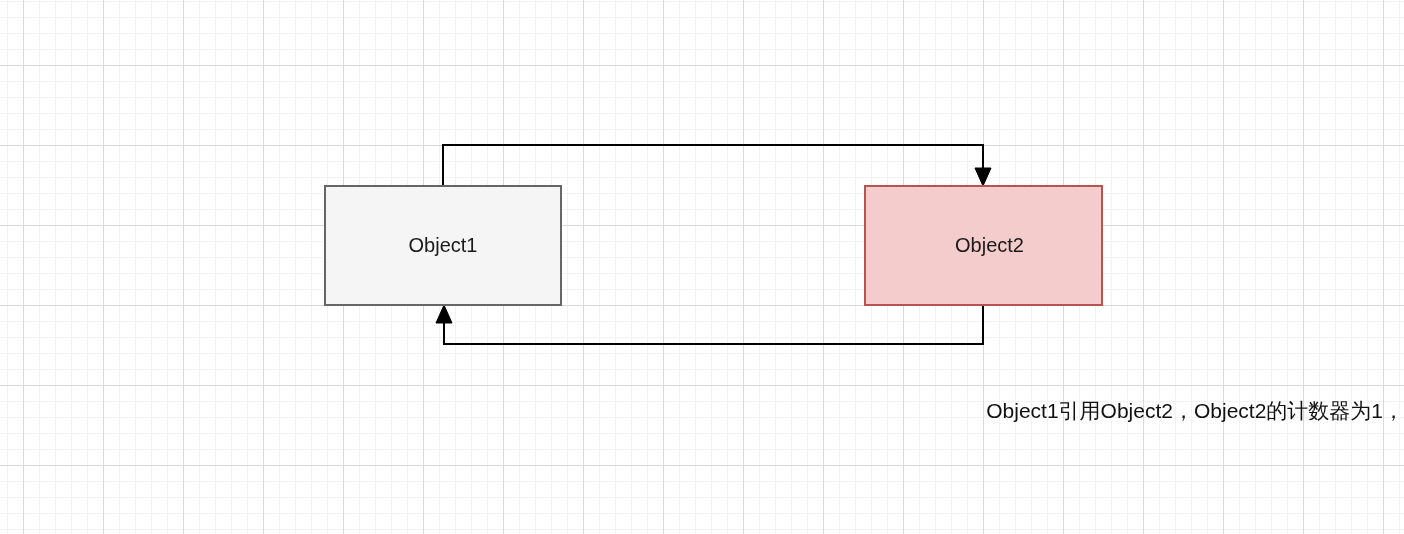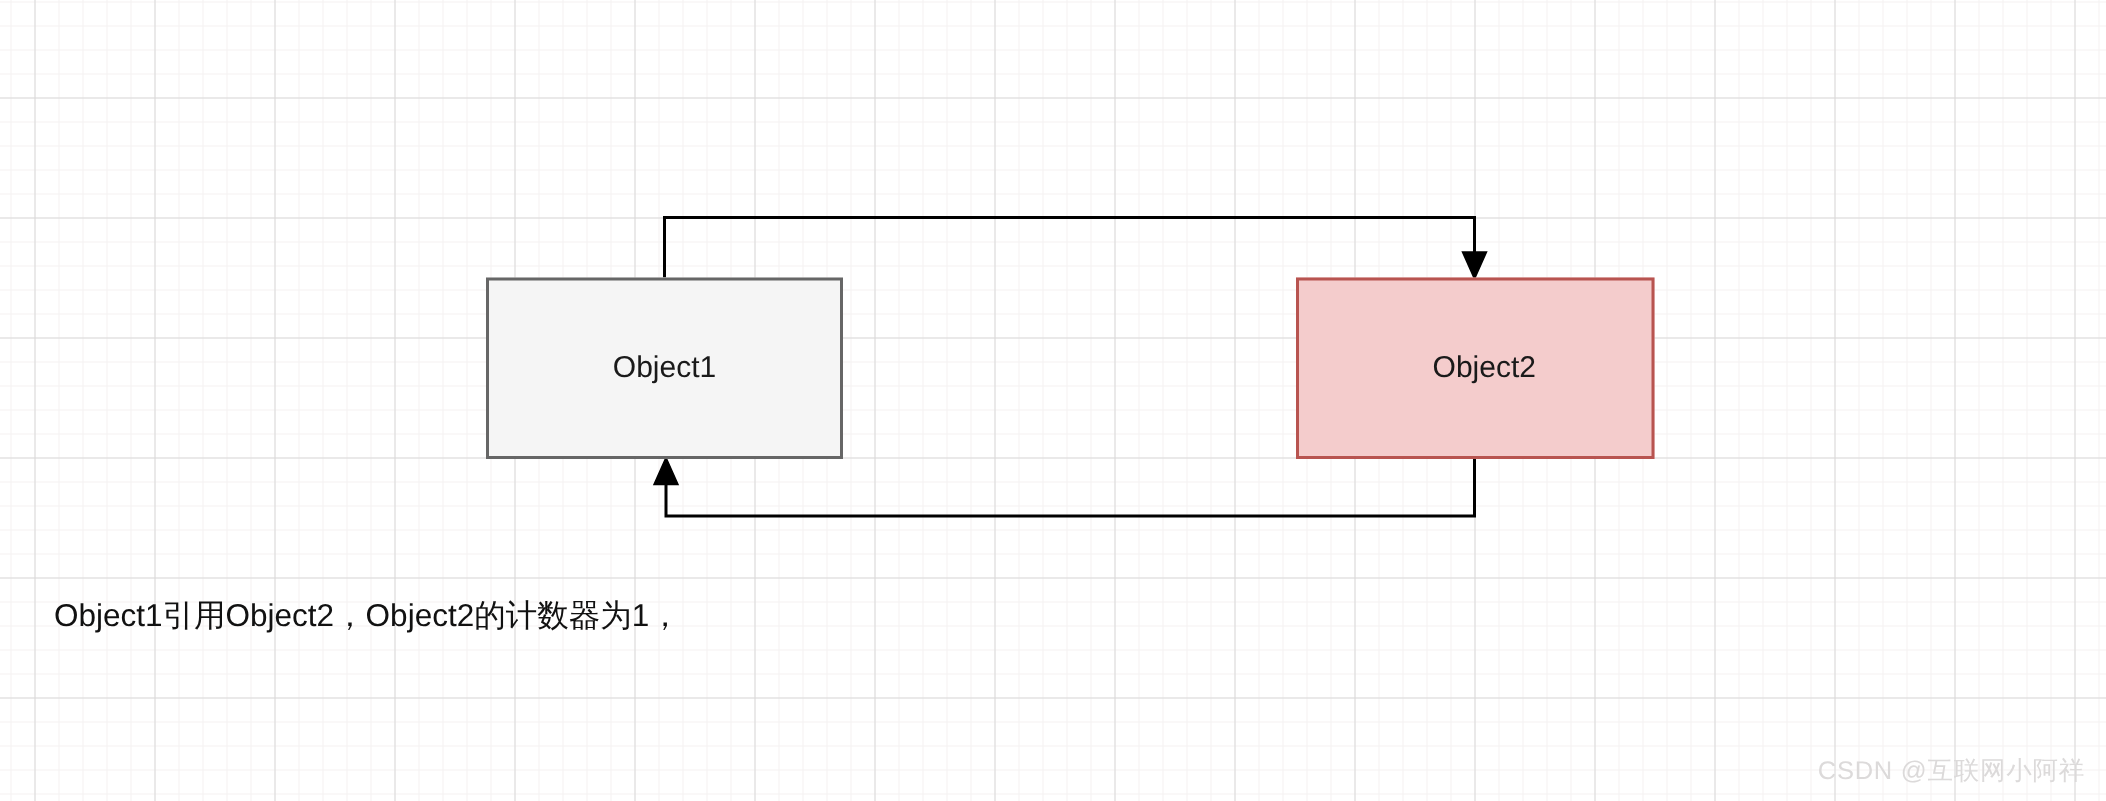--- a/index.html
+++ b/index.html
@@ -37,21 +37,21 @@
     border: 2px solid #666666;
     background: #f5f5f5;
     text-align: right;
   }
   .node-1 { left: 324px; top: 185px; width: 238px; height: 121px; }
   .node-2 { left: 864px; top: 185px; width: 239px; height: 121px; }
   .caption {
     position: absolute;
     left: 0; right: 0;
     top: 396px;
-    text-align: left;
+    text-align: right;
     font-size: 21px;
     line-height: 30px;
     color: #111111;
     margin-left: 36px;
   }
   .watermark {
     position: absolute;
     right: 14px;
     bottom: 9px;
     font-size: 17px;
@@ -82,15 +82,14 @@
   </div>
 
   <div class="node node-2" style="background: rgb(244, 204, 204); border-color: rgb(184, 84, 80); padding-left: 12px;">
     <span>Object2</span>
   </div>
 
   <div class="caption">
     <div>Object1引用Object2，Object2的计数器为1，</div>
   </div>
 
-  <div class="watermark">CSDN @互联网小阿祥</div>
 
 </div>
 
 </body></html>

